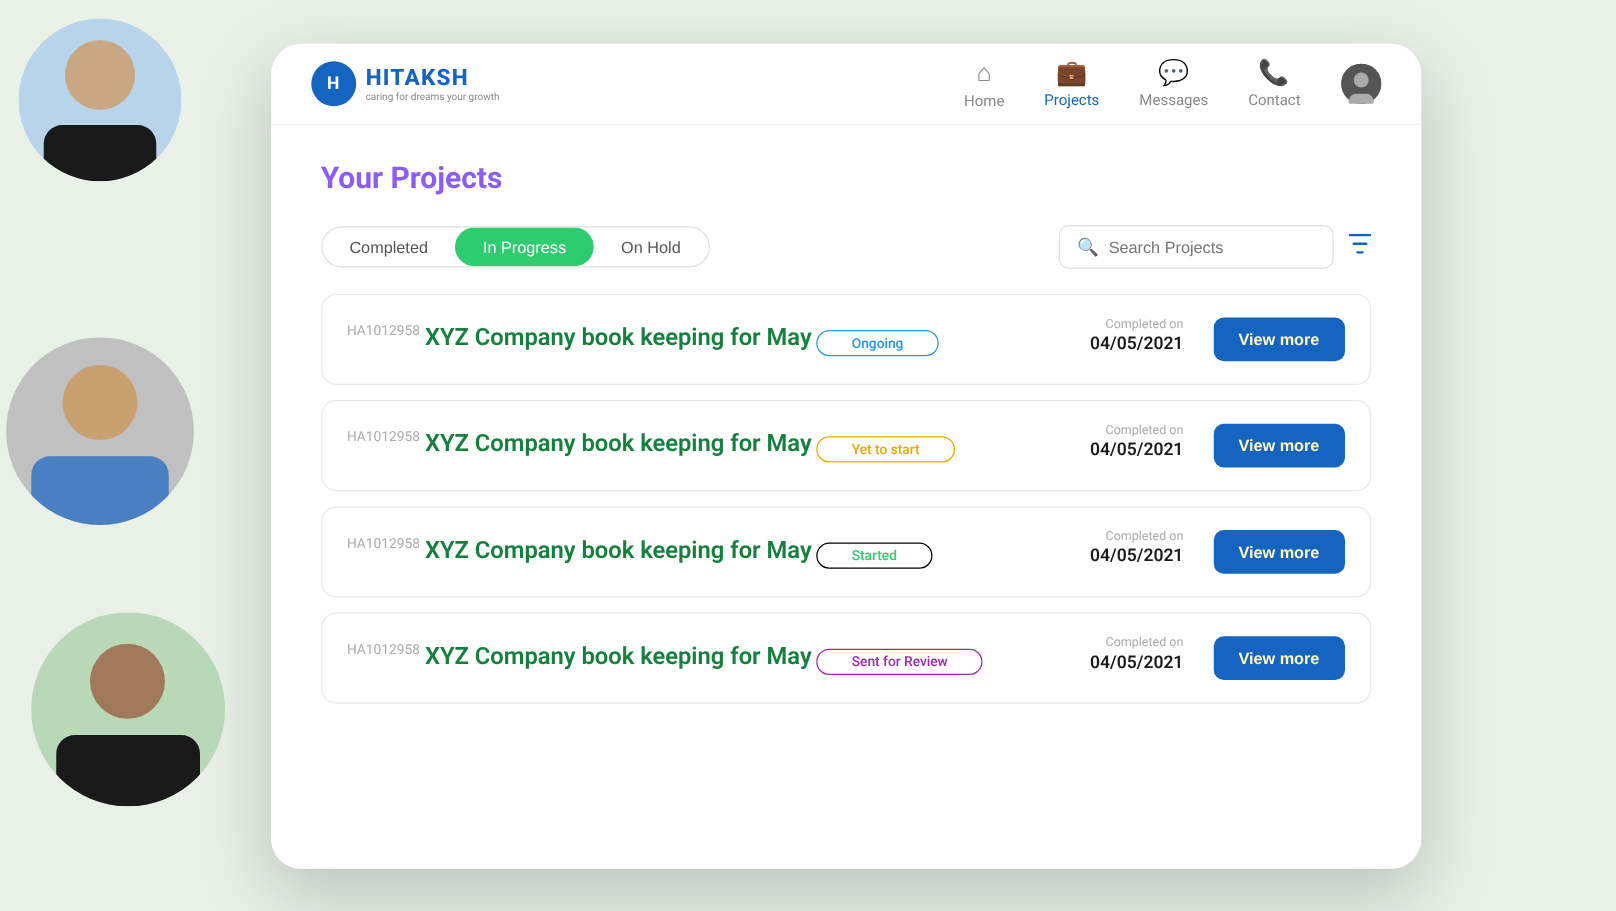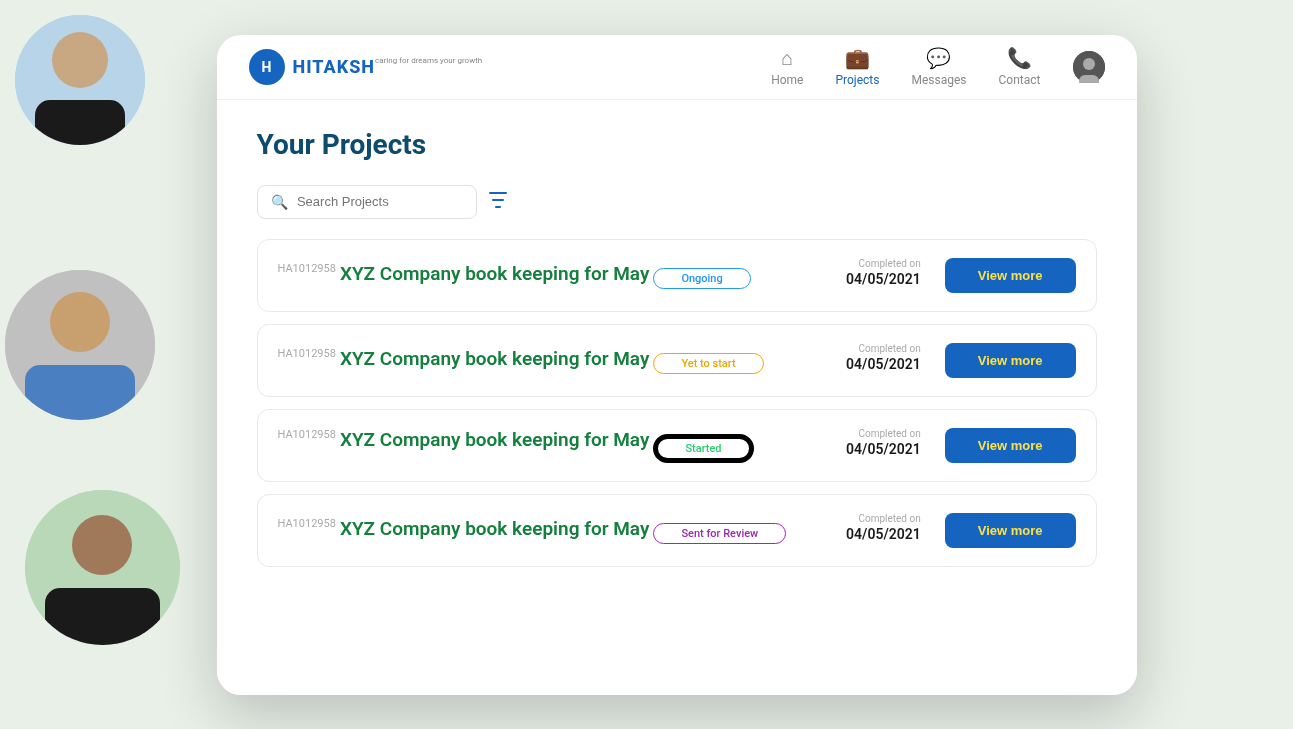--- a/index.html
+++ b/index.html
@@ -102,21 +102,21 @@
       border-radius: 50%;
       display: flex;
       align-items: center;
       justify-content: center;
       color: white;
       font-weight: bold;
       font-size: 14px;
     }
     .logo-text {
       display: flex;
-      flex-direction: row;
+      flex-direction: column;
     }
     .logo-name {
       font-size: 18px;
       font-weight: 800;
       color: #1565c0;
       letter-spacing: 1px;
     }
     .logo-tagline {
       font-size: 8px;
       color: #888;
@@ -154,23 +154,23 @@
     }
 
     
     .main-content {
       flex: 1;
       padding: 28px 40px;
       overflow-y: auto;
       background: #fff;
     }
     .page-title {
-      font-size: 28px;
+      font-size: 24px;
       font-weight: 700;
-      color: #0c4a6e;
+      color: #8b5cf6;
       margin-bottom: 24px;
     }
 
     
     .filter-bar {
       display: flex;
       align-items: center;
       justify-content: space-between;
       margin-bottom: 20px;
     }
@@ -263,21 +263,21 @@
       border: 1px solid #2196f3;
       color: #2196f3;
       background: transparent;
     }
     .badge-yet {
       border: 1px solid #f0a500;
       color: #f0a500;
       background: transparent;
     }
     .badge-started {
-      border: 5px solid #000000;
+      border: 1px solid #000000;
       color: #2ecc71;
       background: transparent;
     }
     .badge-review {
       border: 1px solid #9c27b0;
       color: #9c27b0;
       background: transparent;
     }
     .project-right {
       display: flex;
@@ -294,24 +294,24 @@
       font-size: 10px;
       color: #aaa;
     }
     .completed-date {
       font-size: 14px;
       font-weight: 600;
       color: #1a1a1a;
     }
     .view-more-btn {
       background: #1565c0;
-      color: #fde047;
+      color: #fef9c3;
       border: none;
       border-radius: 8px;
-      padding: 10px 33px;
+      padding: 10px 20px;
       font-size: 13px;
       font-weight: 600;
       cursor: pointer;
       white-space: nowrap;
     }
   </style>
 </head>
 <body>
 
 <div class="avatar-1">
@@ -378,20 +378,25 @@
           <rect x="6" y="24" width="20" height="12" rx="6" fill="#aaa"></rect>
         </svg>
       </div>
     </div>
   </nav>
 
   <main class="main-content">
     <h1 class="page-title">Your Projects</h1>
 
     <div class="filter-bar">
+      <div class="tab-group">
+        <button class="tab-btn">Completed</button>
+        <button class="tab-btn active">In Progress</button>
+        <button class="tab-btn">On Hold</button>
+      </div>
       <div class="search-area">
         <div class="search-box">
           <span class="search-icon-svg">🔍</span>
           <input type="text" placeholder="Search Projects" style="">
         </div>
         <span class="filter-icon">
           <svg width="18" height="16" viewBox="0 0 18 16" fill="none">
             <path d="M1 1h16M4 8h10M7 15h4" stroke="#1565c0" stroke-width="2" stroke-linecap="round"></path>
           </svg>
         </span>

